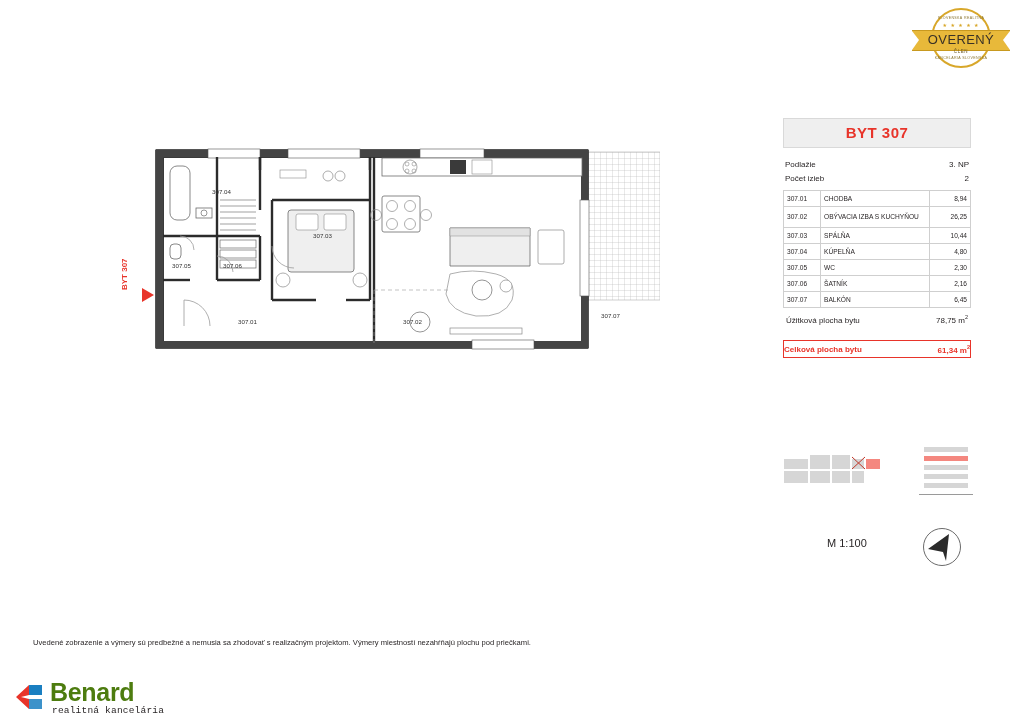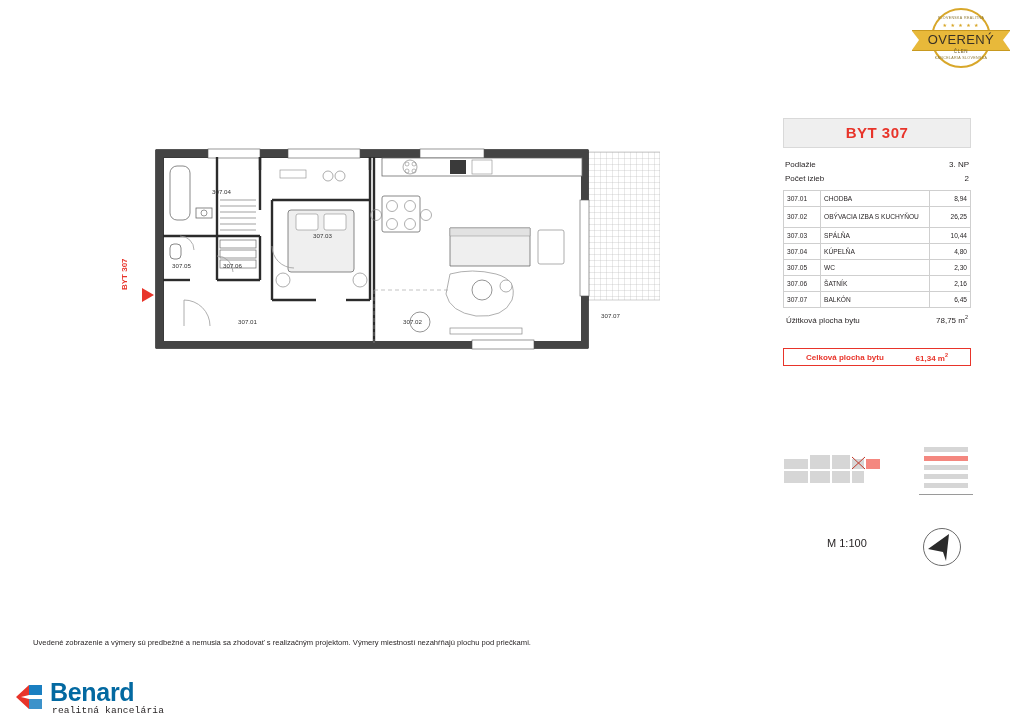--- a/index.html
+++ b/index.html
@@ -148,25 +148,25 @@
   table.rooms tr.two-line td { height: 16px; line-height: 7.4px; }
 
   .sum-row {
     display: flex;
     justify-content: space-between;
     align-items: baseline;
     font-size: 8px;
     padding: 6px 3px 3px 3px;
   }
   .sum-row.total {
-    margin-top: 20px;
+    margin-top: 12px;
     border: 1px solid #e8342a;
     color: #e8342a;
     font-weight: bold;
-    padding: 3px 22px;
+    padding: 3px 0;
   }
   .sup { font-size: 5.5px; vertical-align: super; }
 
   
   .keyplans {
     position: absolute;
     left: 783px;
     top: 448px;
     width: 190px;
     height: 50px;
@@ -257,21 +257,21 @@
     width: 26px;
     height: 28px;
   }
   .logo-name {
     position: absolute;
     left: 34px;
     top: -4px;
     font-size: 25px;
     font-weight: bold;
     letter-spacing: -0.3px;
-    color: #0369a1;
+    color: #4d7c0f;
   }
   .logo-sub {
     position: absolute;
     left: 36px;
     top: 23px;
     font-size: 9.5px;
     color: #231f20;
     letter-spacing: 0.2px;
     font-family: Liberation Mono, monospace;
   }

